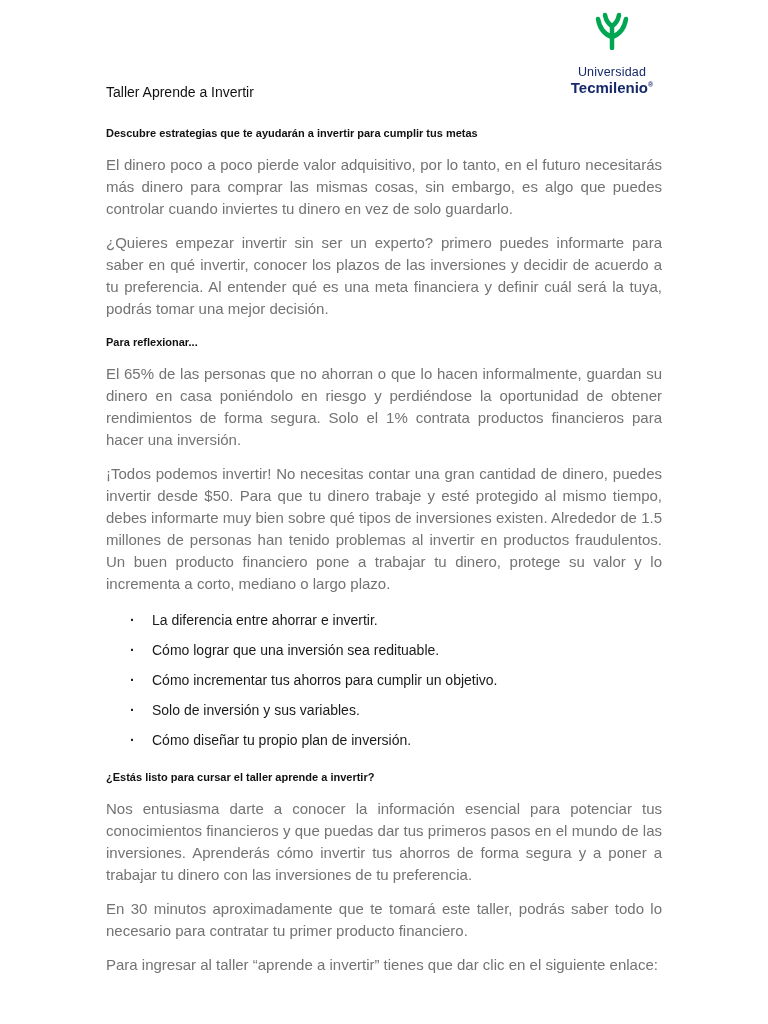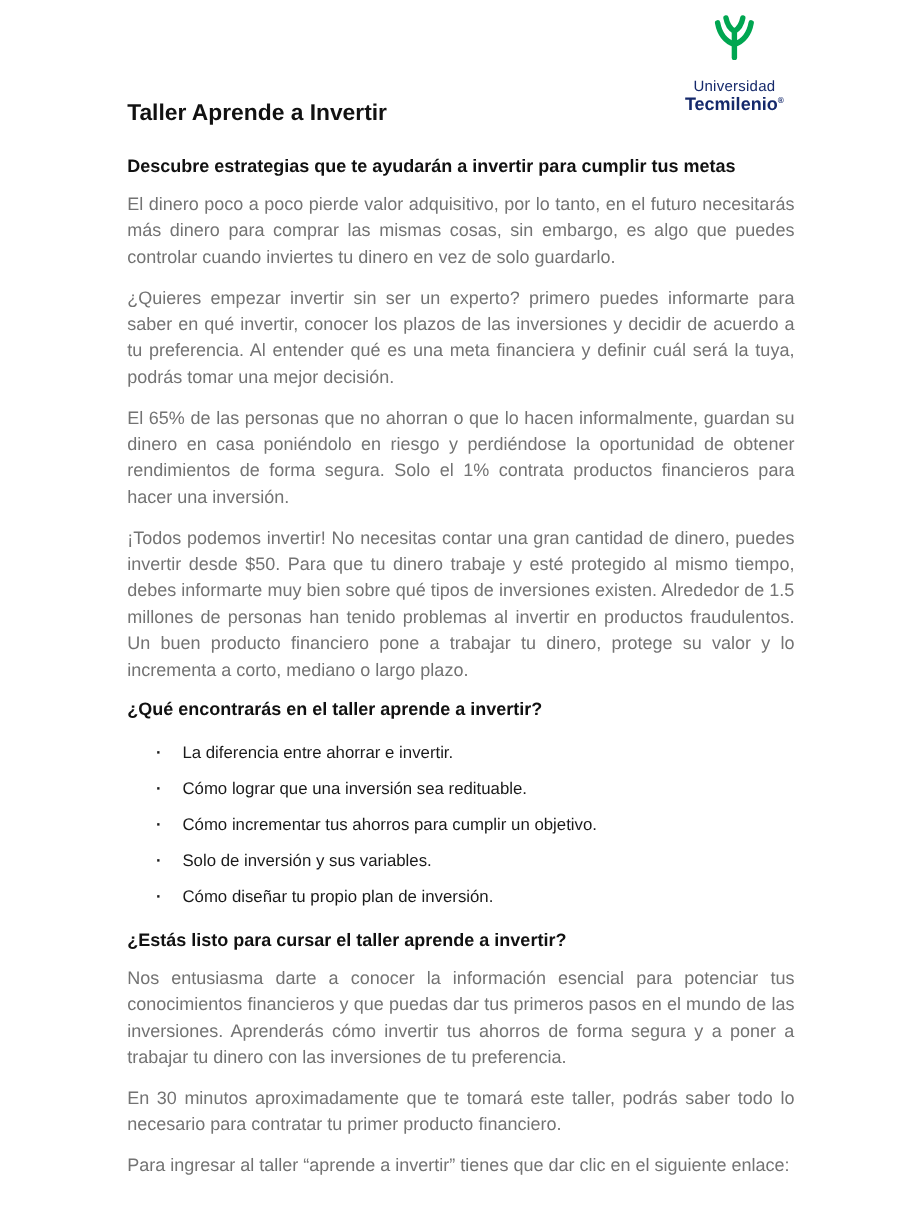--- a/index.html
+++ b/index.html
@@ -36,27 +36,27 @@
     color: #15296b;
   }
   .logo-reg { font-size: 7px; vertical-align: super; color: #15296b; }
   .content {
     position: absolute;
     left: 106px;
     top: 84px;
     width: 556px;
   }
   .doc-title {
-    font-size: 19px;
-    font-weight: bold;
+    font-size: 14px;
+    font-weight: normal;
     color: #111111;
     margin-bottom: 23px;
   }
   .section-heading {
-    font-size: 15px;
+    font-size: 11px;
     font-weight: bold;
     color: #111111;
     margin-top: 5px;
     margin-bottom: 11px;
     line-height: 20px;
   }
   .para {
     font-size: 15px;
     line-height: 22px;
     text-align: justify;
@@ -108,26 +108,26 @@
   <div class="content">
 
     <h1 class="doc-title">Taller Aprende a Invertir</h1>
 
     <h2 class="section-heading">Descubre estrategias que te ayudarán a invertir para cumplir tus metas</h2>
 
     <p class="para">El dinero poco a poco pierde valor adquisitivo, por lo tanto, en el futuro necesitarás más dinero para comprar las mismas cosas, sin embargo, es algo que puedes controlar cuando inviertes tu dinero en vez de solo guardarlo.</p>
 
     <p class="para">¿Quieres empezar invertir sin ser un experto? primero puedes informarte para saber en qué invertir, conocer los plazos de las inversiones y decidir de acuerdo a tu preferencia. Al entender qué es una meta financiera y definir cuál será la tuya, podrás tomar una mejor decisión.</p>
 
+    <h2 class="section-heading">Para reflexionar...</h2>
 
     <p class="para">El 65% de las personas que no ahorran o que lo hacen informalmente, guardan su dinero en casa poniéndolo en riesgo y perdiéndose la oportunidad de obtener rendimientos de forma segura. Solo el 1% contrata productos financieros para hacer una inversión.</p>
 
     <p class="para">¡Todos podemos invertir! No necesitas contar una gran cantidad de dinero, puedes invertir desde $50. Para que tu dinero trabaje y esté protegido al mismo tiempo, debes informarte muy bien sobre qué tipos de inversiones existen. Alrededor de 1.5 millones de personas han tenido problemas al invertir en productos fraudulentos. Un buen producto financiero pone a trabajar tu dinero, protege su valor y lo incrementa a corto, mediano o largo plazo.</p>
 
-    <h2 class="section-heading">¿Qué encontrarás en el taller aprende a invertir?</h2>
 
     <ul class="bullet-list">
       <li class="bullet-item">
         <span class="dot-marker"></span>
         <span>La diferencia entre ahorrar e invertir.</span>
       </li>
       <li class="bullet-item">
         <span class="dot-marker"></span>
         <span>Cómo lograr que una inversión sea redituable.</span>
       </li>

